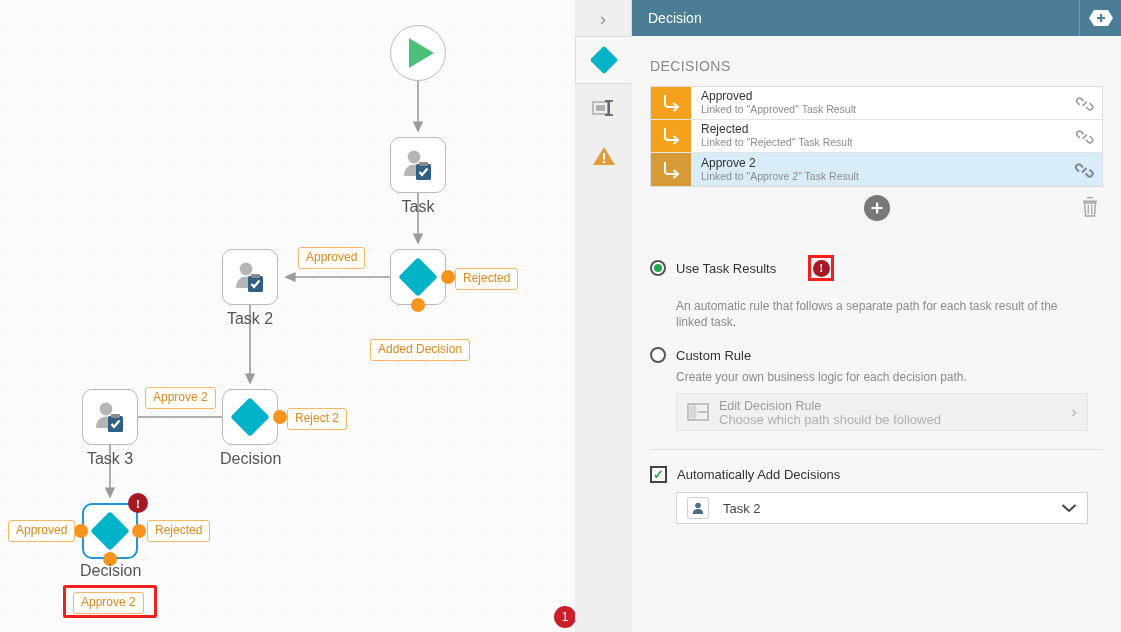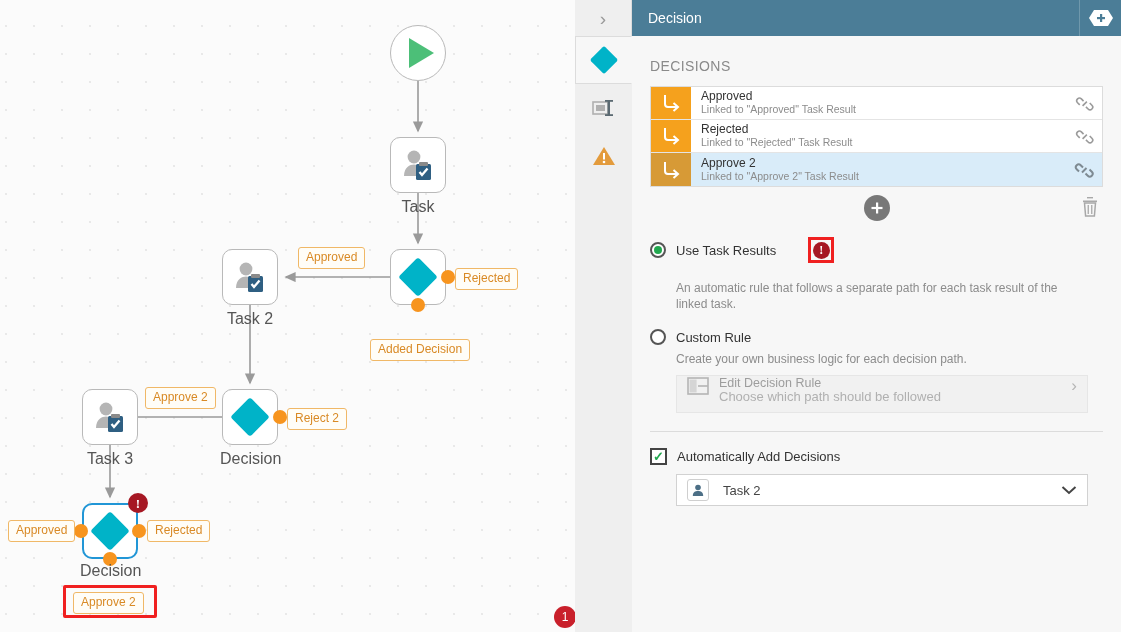--- a/index.html
+++ b/index.html
@@ -162,21 +162,21 @@
   .list-actions { height: 46px; position: relative; }
   .add-circle {
     position: absolute; left: 50%; transform: translateX(-50%); top: 8px;
     width: 26px; height: 26px; border-radius: 50%; background: #787878;
     display: flex; align-items: center; justify-content: center;
   }
   .trash-btn { position: absolute; right: 2px; top: 8px; }
 
   hr.divider { border: none; border-top: 1px solid #dcdcdc; margin: 6px 0 0 0; }
 
-  .rule-opt { display: flex; align-items: center; gap: 10px; margin-top: 4px; position: relative; }
+  .rule-opt { display: flex; align-items: center; gap: 10px; margin-top: 22px; position: relative; }
   .radio {
     width: 16px; height: 16px; border-radius: 50%;
     border: 2px solid #555; background: #fff;
     display: flex; align-items: center; justify-content: center; flex: none;
   }
   .radio .dot { width: 8px; height: 8px; border-radius: 50%; background: #22a74f; }
   .rule-label { font-size: 13px; color: #333; }
   .rule-desc { font-size: 12px; color: #8c8c8c; margin-left: 26px; line-height: 16px; max-width: 400px; }
 
   .warn-box {
@@ -187,21 +187,21 @@
   .warn-circle {
     width: 17px; height: 17px; border-radius: 50%; background: #a61824;
     color: #fff; font-size: 12px; font-weight: bold;
     display: flex; align-items: center; justify-content: center;
     font-family: "Liberation Serif", serif; line-height: 1;
   }
 
   .edit-rule-row {
     margin-left: 26px; margin-top: 8px;
     height: 38px; background: #f1f1f1; border: 1px solid #e6e6e6;
-    display: flex; padding: 0 10px; gap: 10px;
+    display: flex; align-items: center; padding: 0 10px; gap: 10px;
     max-width: 412px;
   }
   .edit-rule-text { flex: 1; }
   .edit-rule-title { font-size: 12.5px; color: #9d9d9d; line-height: 14px; }
   .edit-rule-sub { font-size: 13px; color: #b0b0b0; line-height: 13px; }
 
   .checkbox {
     width: 17px; height: 17px; border: 2px solid #444; background: #fff;
     display: flex; align-items: center; justify-content: center; flex: none;
   }

